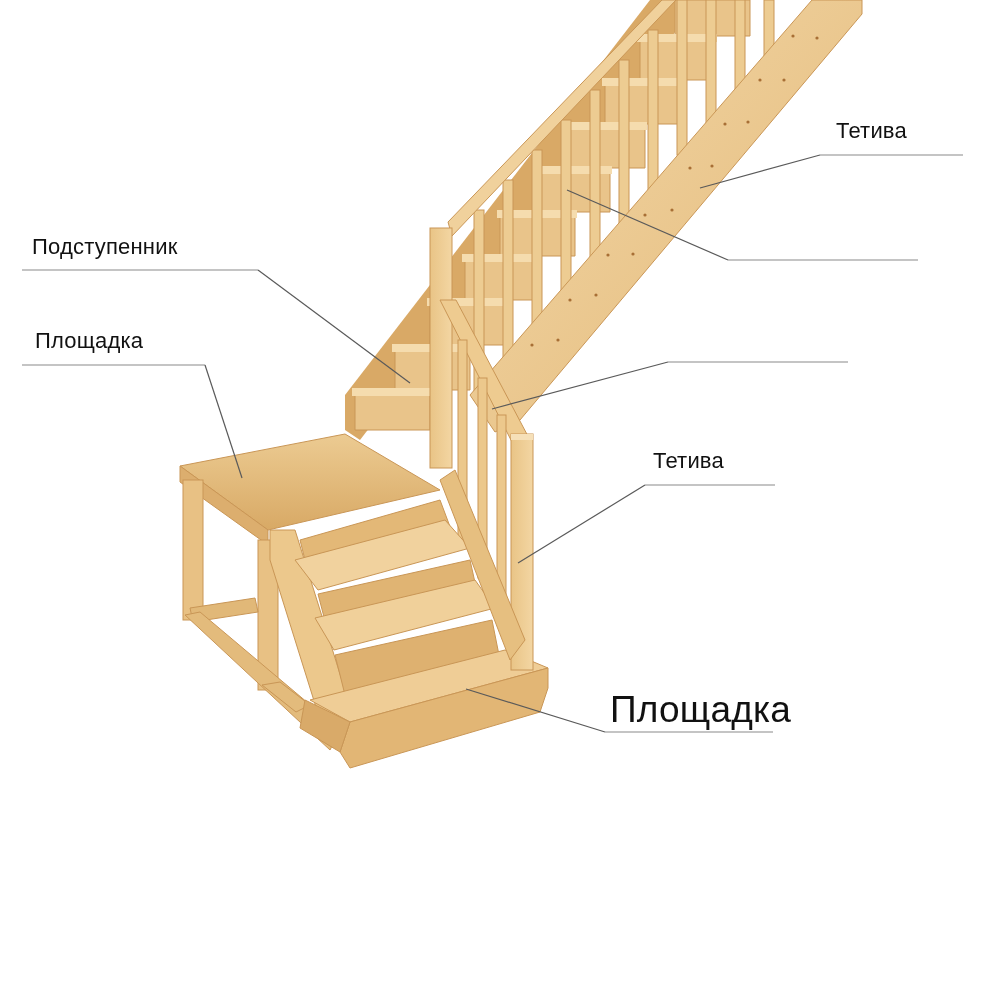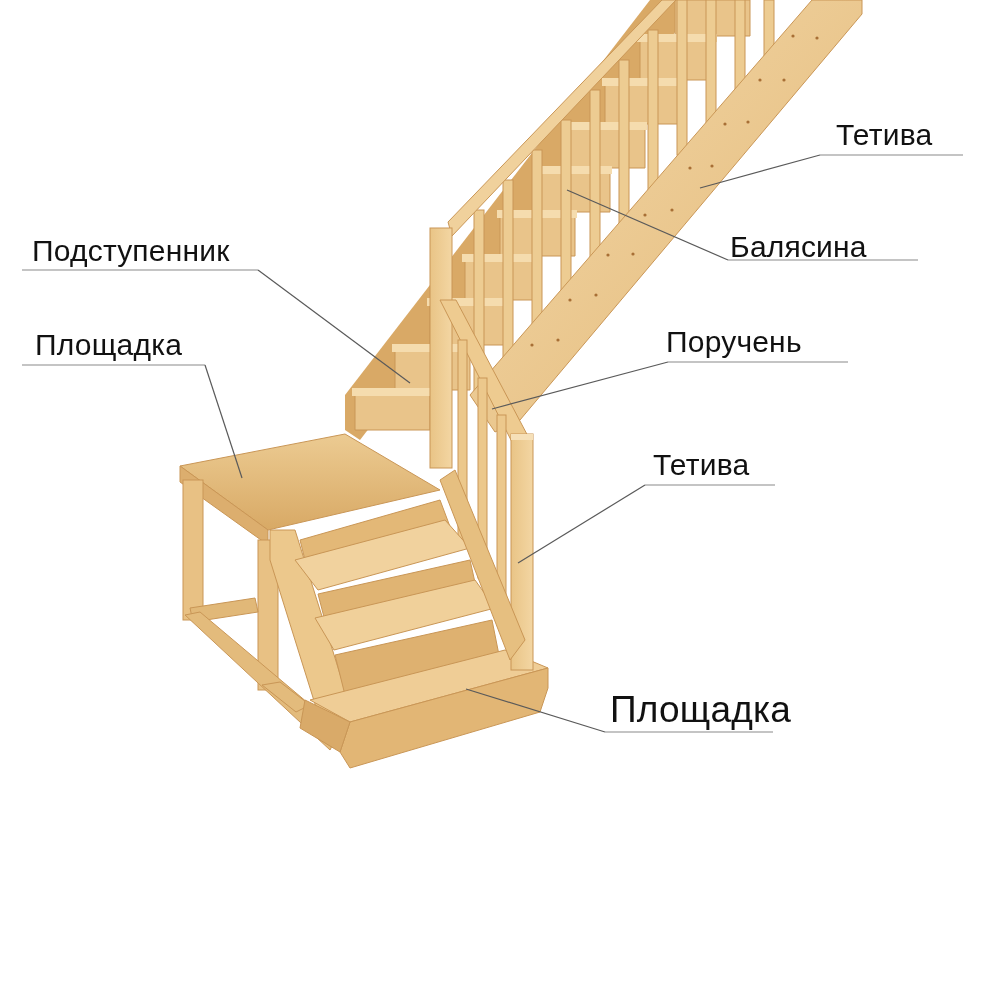--- a/index.html
+++ b/index.html
@@ -1,19 +1,19 @@
 <!DOCTYPE html>
 <html><head>
   <meta charset="utf-8">
   <style>
     html, body { margin: 0; padding: 0; background: #ffffff; }
     body { width: 1000px; height: 1000px; position: relative; overflow: hidden;
            font-family: "Liberation Sans", "DejaVu Sans", sans-serif; }
     #stage { position: absolute; left: 0; top: 0; width: 1000px; height: 1000px; }
-    .label { position: absolute; color: #111; font-size: 30px; line-height: 1; white-space: nowrap; letter-spacing: 0.2px; }
+    .label { position: absolute; color: #111; font-size: 22px; line-height: 1; white-space: nowrap; letter-spacing: 0.2px; }
     .label.big { font-size: 37px; }
   </style>
 </head>
 <body>
 
 <div id="stage">
   <svg width="1000" height="1000" viewBox="0 0 1000 1000">
     <defs>
       <linearGradient id="woodA" x1="0" y1="0" x2="1" y2="1">
         <stop offset="0" stop-color="#f4d9aa"></stop>
@@ -153,19 +153,17 @@
         <line x1="668" y1="362" x2="492" y2="409"></line>
         <line x1="645" y1="485" x2="775" y2="485" stroke="#8a8a8a"></line>
         <line x1="645" y1="485" x2="518" y2="563"></line>
         <line x1="605" y1="732" x2="773" y2="732" stroke="#8a8a8a"></line>
         <line x1="605" y1="732" x2="466" y2="689"></line>
       </g>
   </svg>
 
   
   <div class="label" style="left:836px; top:120px;">Тетива</div>
-  <div class="label" style="left:730px; top:232px;">Балясина</div>
   <div class="label" style="left:32px; top:236px;">Подступенник</div>
   <div class="label" style="left:35px; top:330px;">Площадка</div>
-  <div class="label" style="left:666px; top:327px;">Поручень</div>
   <div class="label" style="left:653px; top:450px;">Тетива</div>
   <div class="label big" style="left:610px; top:691px;">Площадка</div>
 </div>
 
 </body></html>

